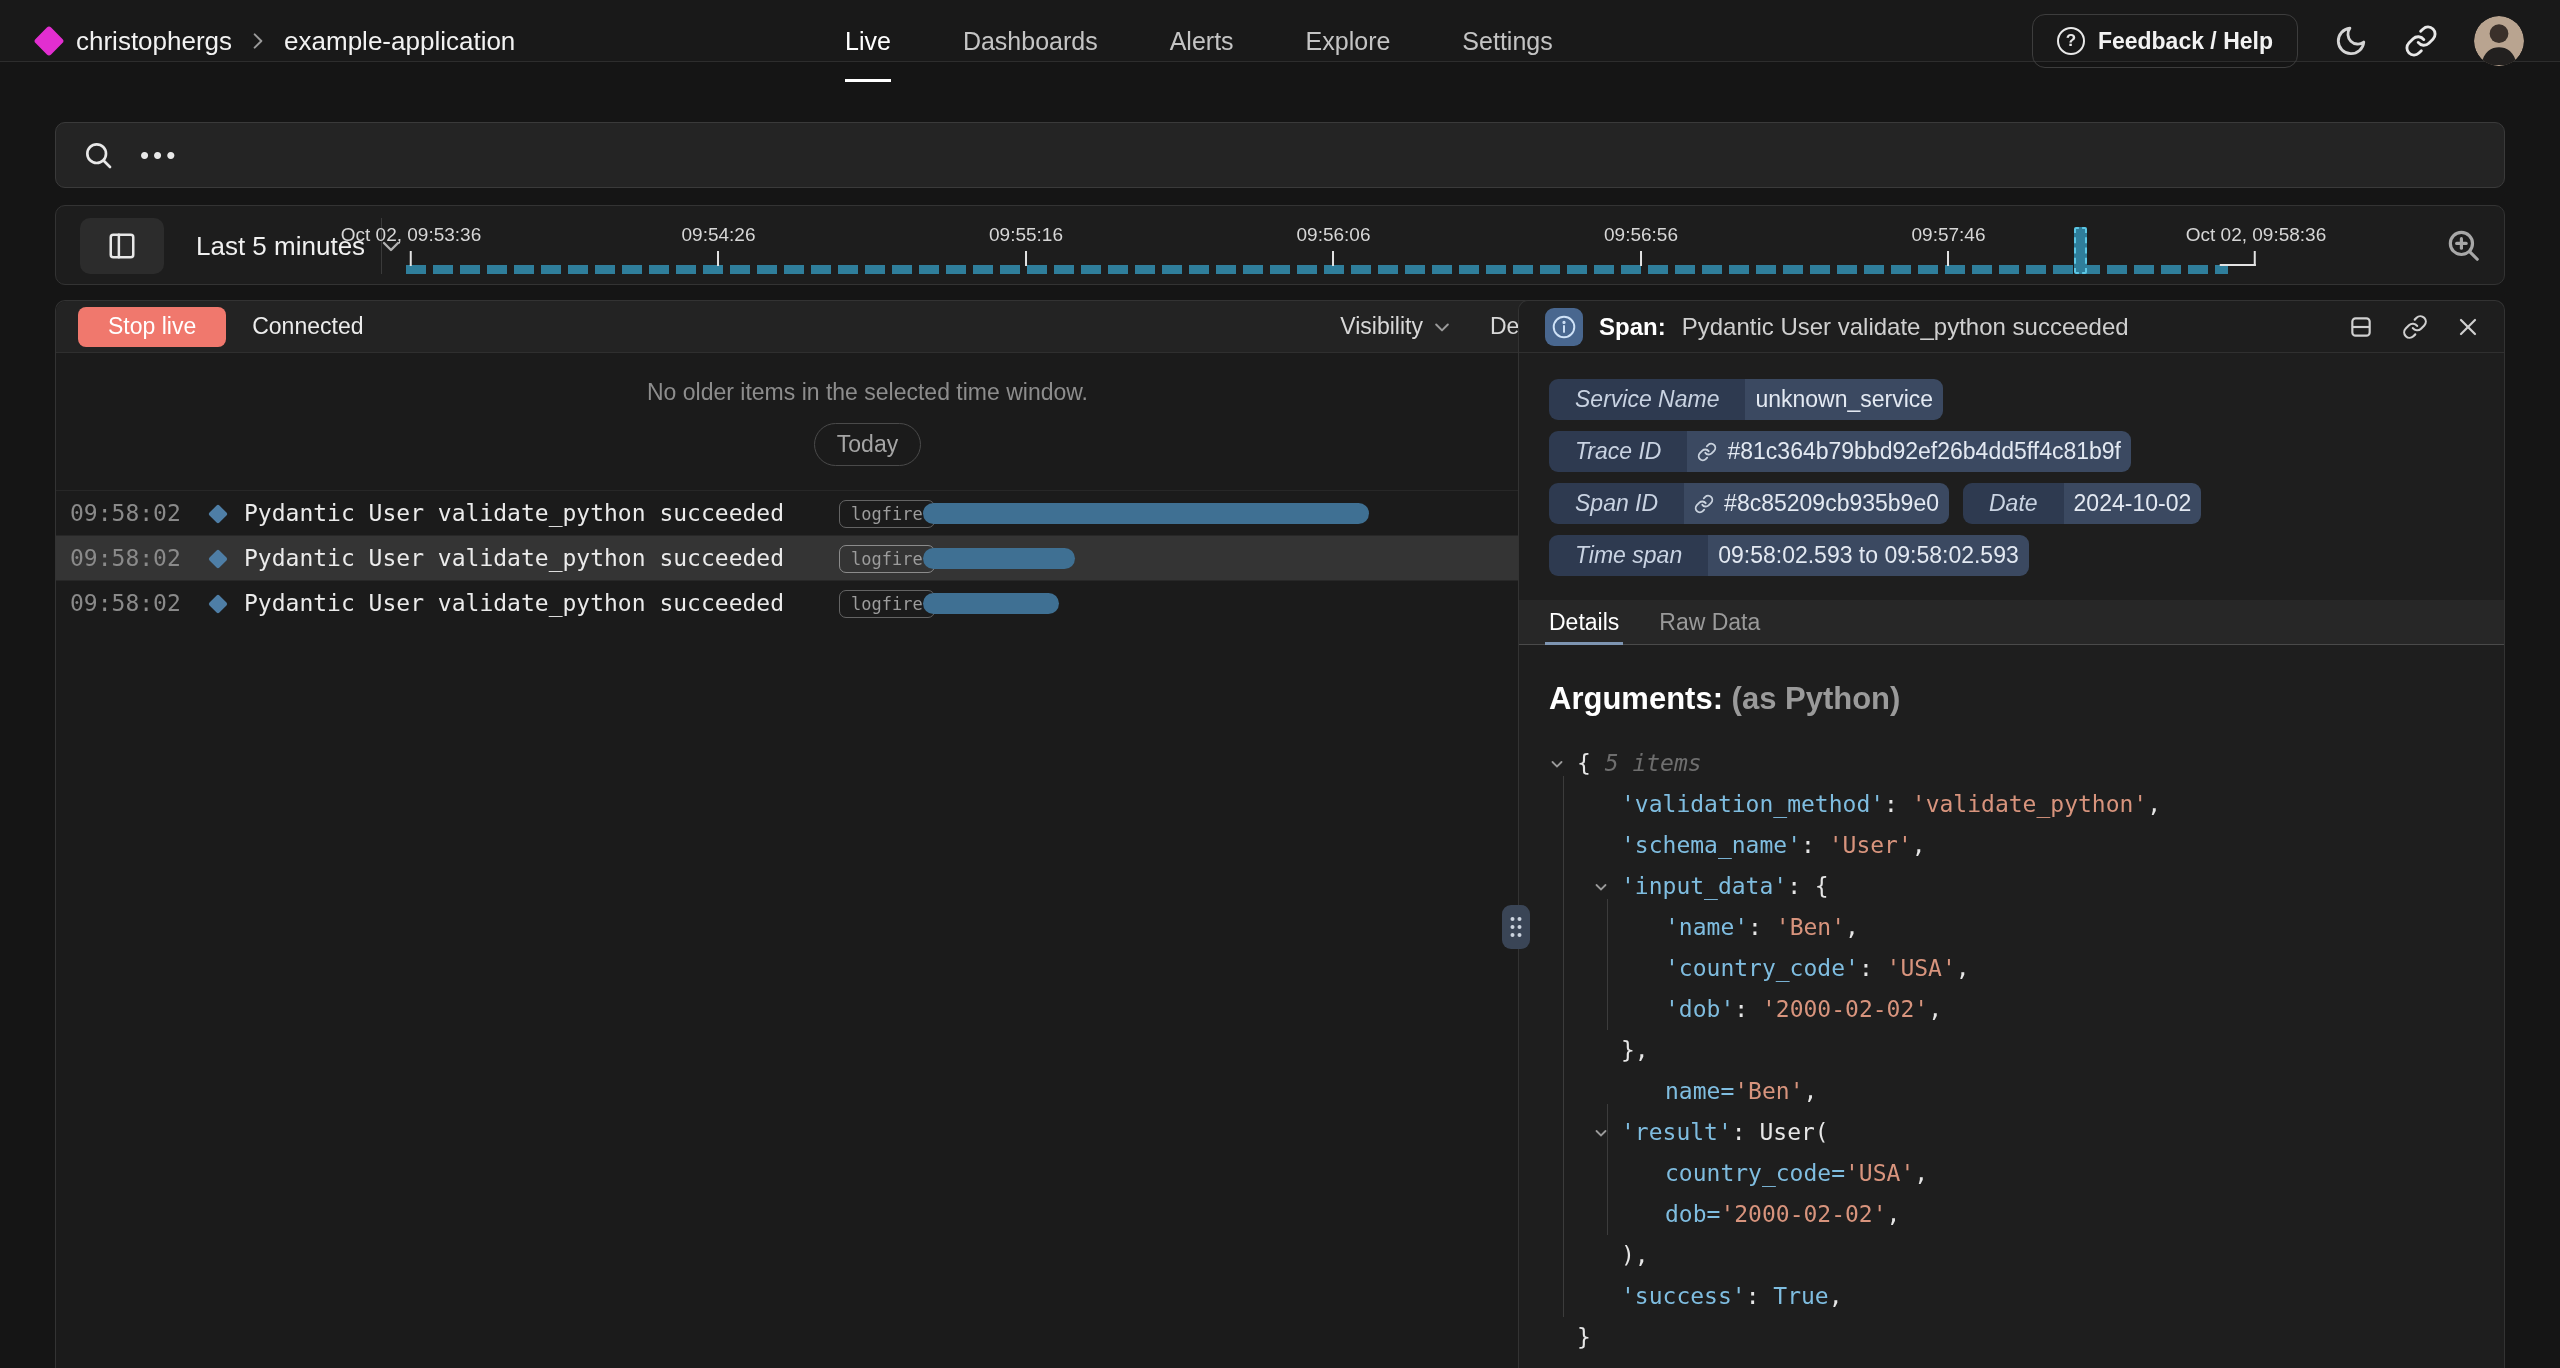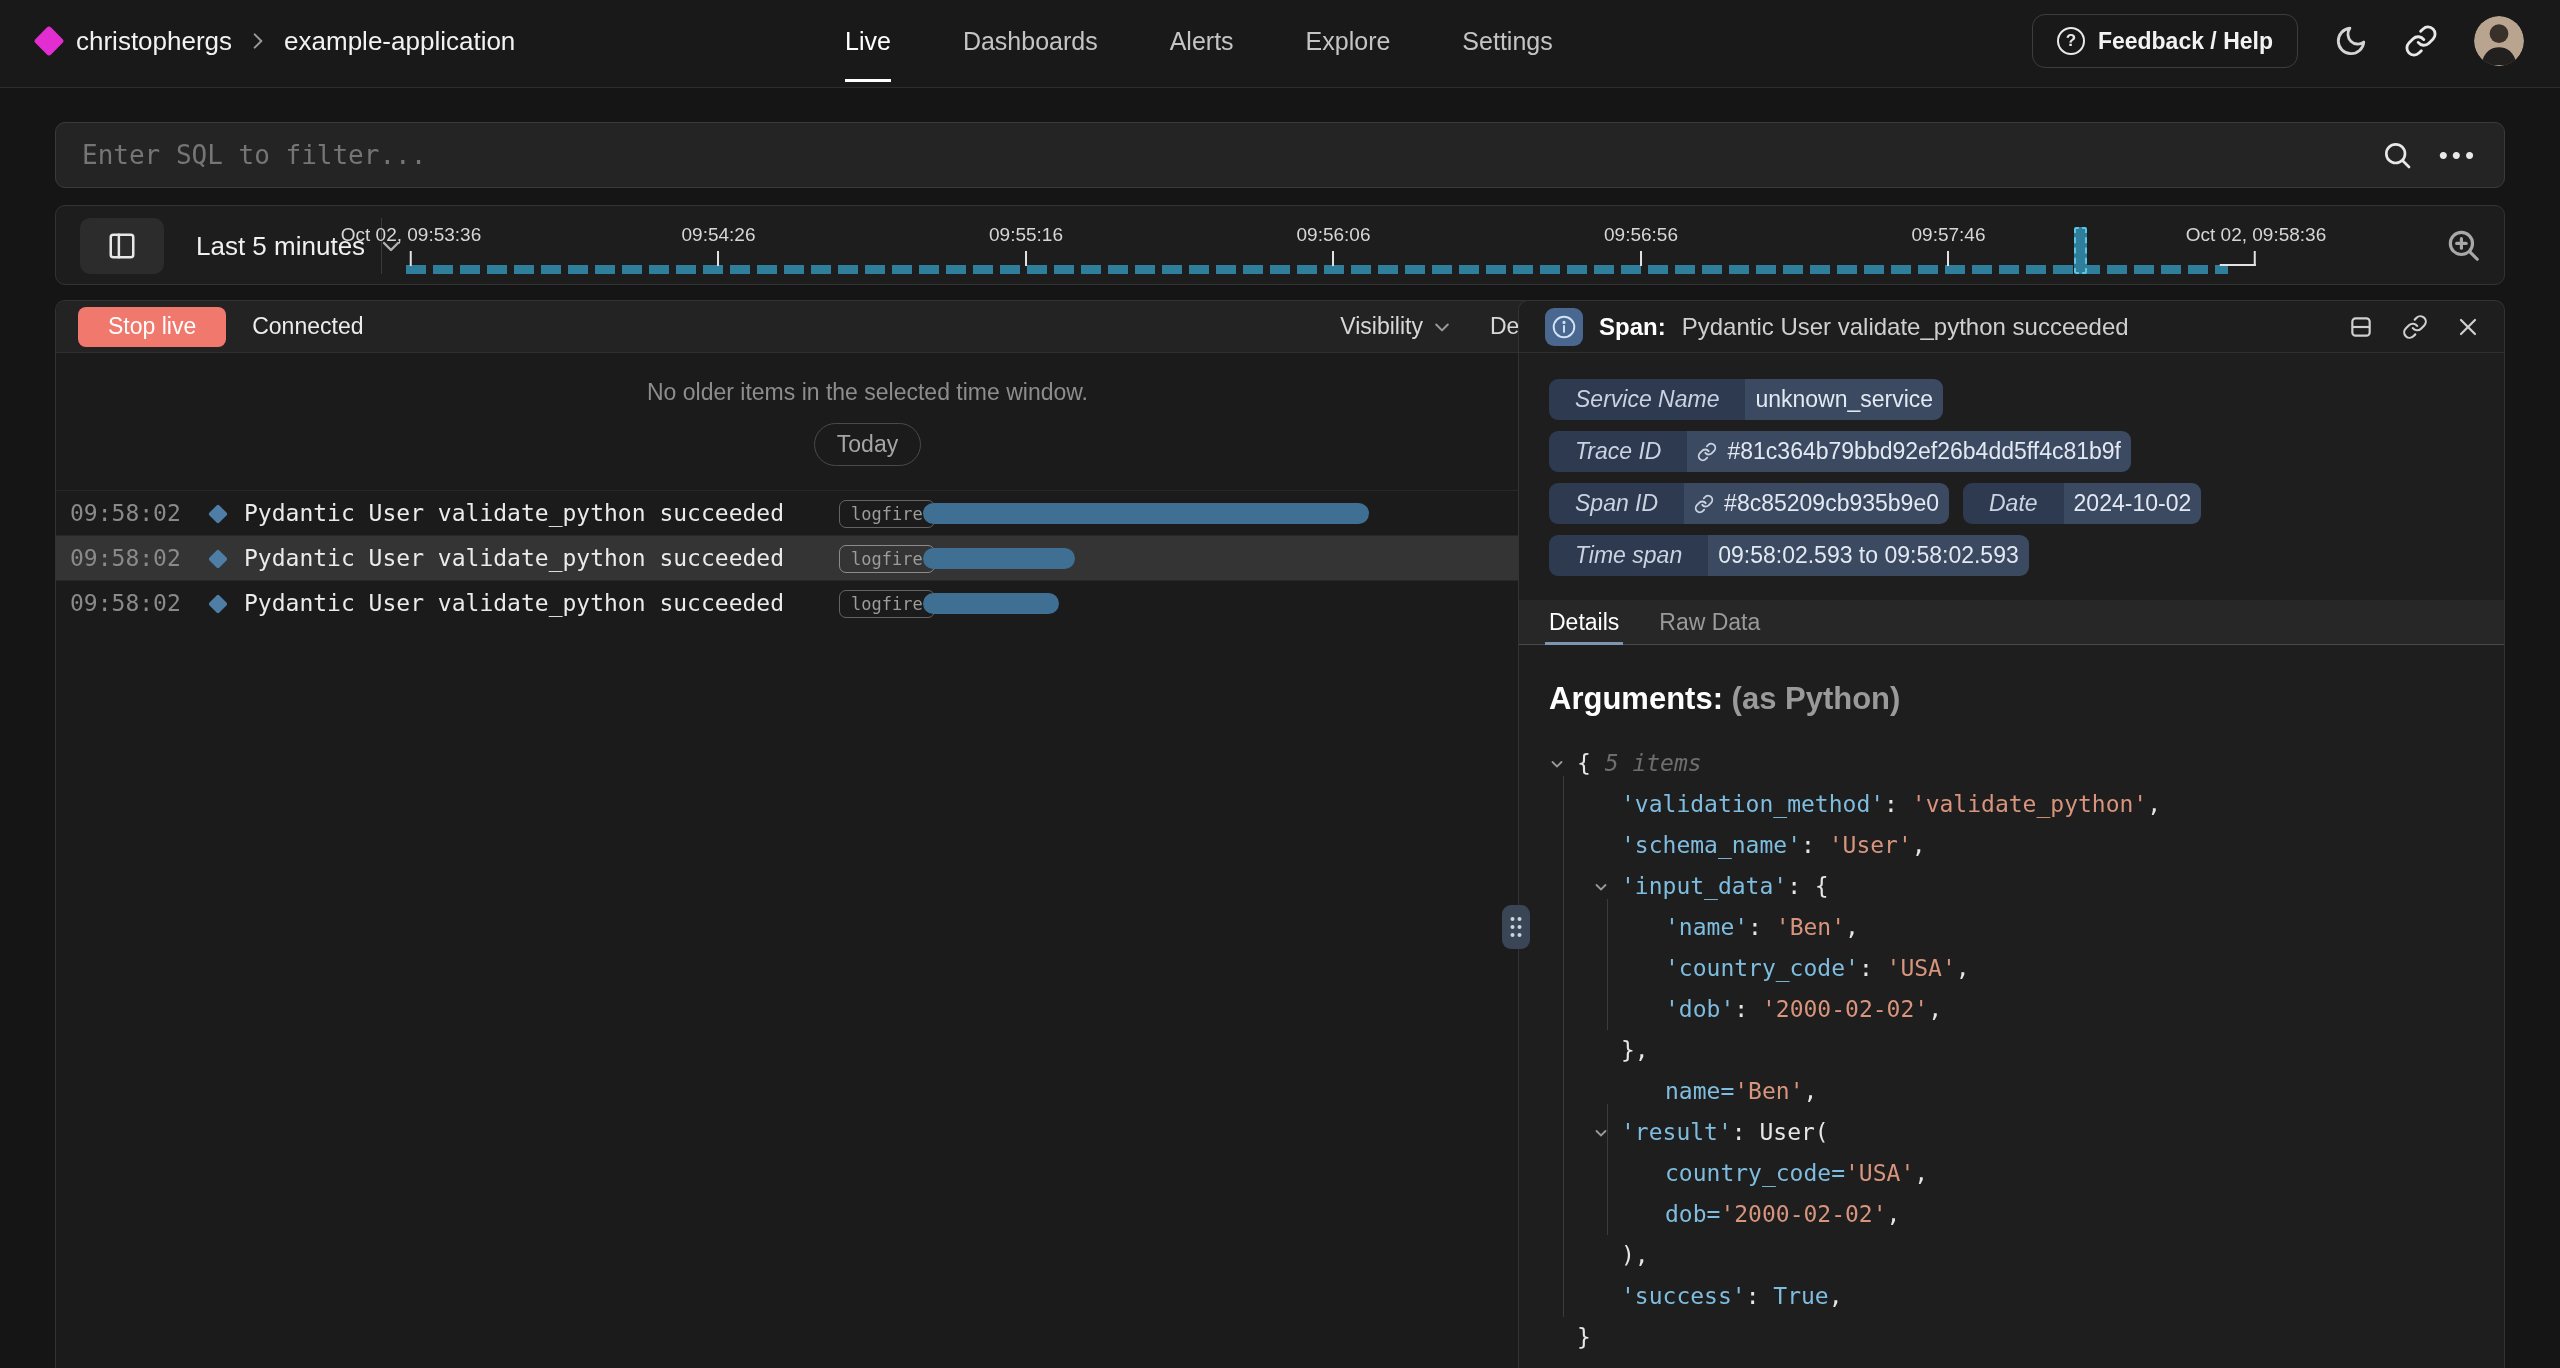--- a/index.html
+++ b/index.html
@@ -6,21 +6,21 @@
   html,body { width:2560px; height:1368px; overflow:hidden; }
   body {
     background:#151515;
     font-family:"Liberation Sans", sans-serif;
     color:#e8e8e8;
     position:relative;
   }
   .mono { font-family:"DejaVu Sans Mono", monospace; }
 
   
-  .nav { position:absolute; top:0; left:0; right:0; height:88px; background:#191919; border-bottom:1px solid #2d2d2d; }
+  .nav { position:absolute; top:0; left:0; right:0; height:62px; background:#191919; border-bottom:1px solid #2d2d2d; }
   .breadcrumb { position:absolute; left:38px; top:0; height:82px; display:flex; align-items:center; gap:16px; }
   .logo-diamond { width:22px; height:22px; background:var(--c-accent-magenta,#e22ed0); transform:rotate(45deg); border-radius:3px; }
   .crumb { font-size:26px; color:#f2f2f2; }
   .crumb-sep { display:flex; align-items:center; }
   .nav-tabs { position:absolute; left:845px; top:0; height:82px; display:flex; gap:72px; }
   .nav-tab { position:relative; display:flex; align-items:center; height:100%; font-size:25px; color:#c4c4c4; cursor:pointer; }
   .nav-tab.active { color:#ffffff; }
   .nav-tab.active::after { content:""; position:absolute; left:0; right:0; bottom:0; height:3px; background:#ffffff; }
   .nav-right { position:absolute; right:36px; top:0; height:82px; display:flex; align-items:center; gap:36px; }
   .feedback-btn { display:flex; align-items:center; gap:13px; height:54px; padding:0 24px; border:1.5px solid #3d3d3d; border-radius:13px; font-size:23px; font-weight:bold; color:#f2f2f2; background:transparent; cursor:pointer; }
@@ -160,21 +160,20 @@
       <svg width="50" height="50" viewBox="0 0 48 48">
           <circle cx="24" cy="24" r="24" fill="#b9a490"></circle>
           <circle cx="24" cy="17" r="9" fill="#3a302a"></circle>
           <path d="M7 47c2-13 10-17 17-17s15 4 17 17z" fill="#22201f"></path>
         </svg>
     </span>
   </div>
 </header>
 
 <div class="sqlbar">
-  <input type="text" placeholder="Enter SQL to filter..." style="">
   <span>
     <svg width="32" height="32" viewBox="0 0 24 24" fill="none" stroke="#e8e8e8" stroke-width="2" stroke-linecap="round">
         <circle cx="11" cy="11" r="7"></circle>
         <line x1="16.5" y1="16.5" x2="21" y2="21"></line>
       </svg>
   </span>
   <span class="dots">•••</span>
 </div>
 
 <div class="timebar">

